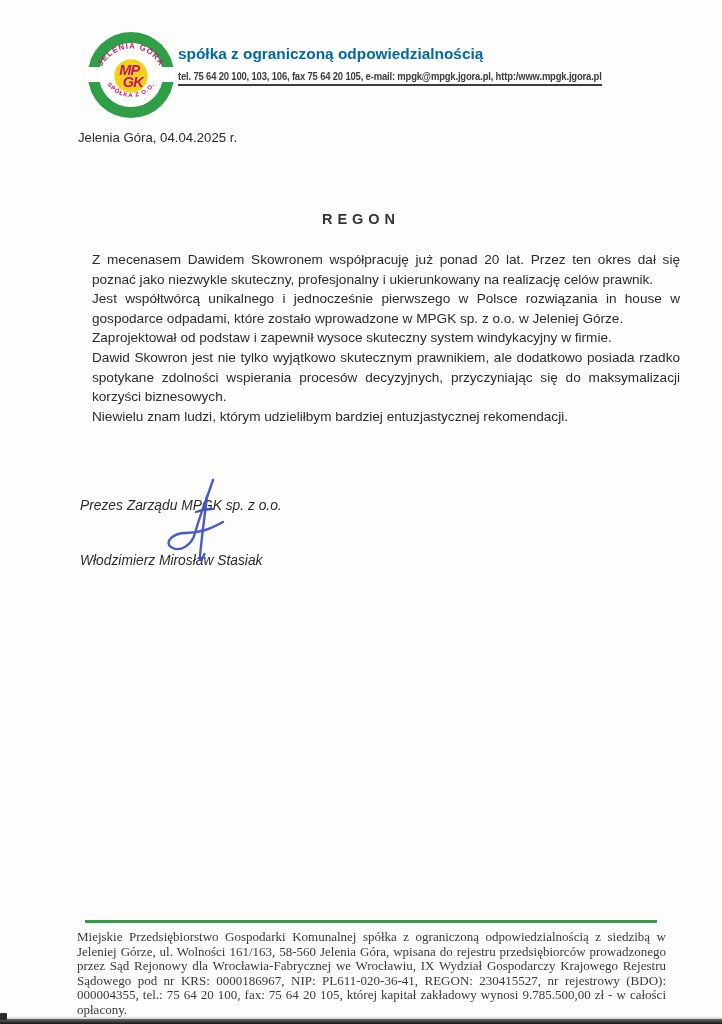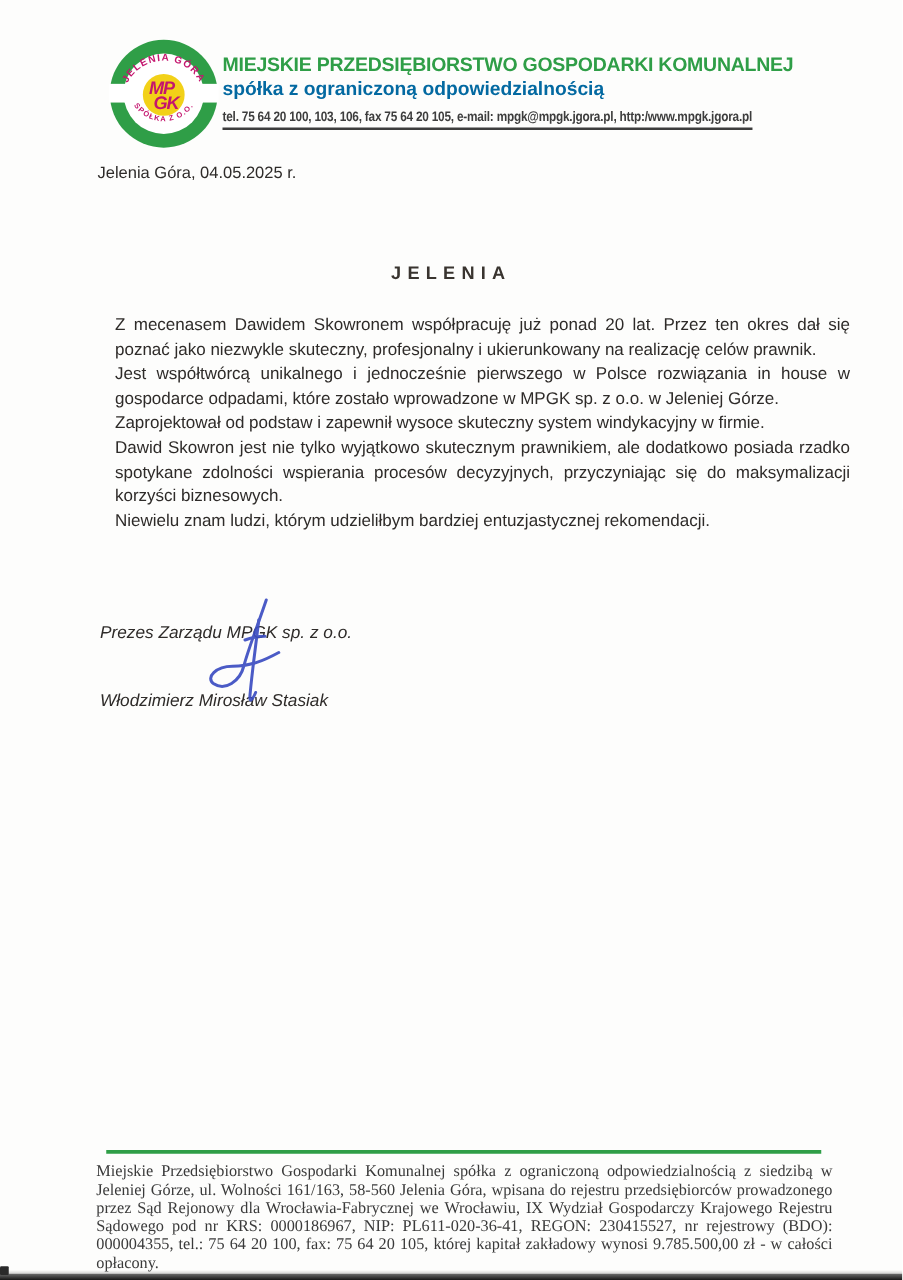--- a/index.html
+++ b/index.html
@@ -179,28 +179,27 @@
       <textPath href="#arcBot" startOffset="50%" text-anchor="middle">SPÓŁKA Z O.O.</textPath>
     </text>
     <circle cx="50" cy="51" r="19" fill="#f2d118"></circle>
     <g fill="#c4156e" font-weight="bold" font-style="italic" text-anchor="middle" font-family="Liberation Sans, sans-serif" font-size="16.5" letter-spacing="-1">
       <text x="48" y="50">MP</text>
       <text x="52" y="64">GK</text>
     </g>
   </svg>
 
   <div class="header-text">
-    <div class="company-line1">MIEJSKIE PRZEDSIĘBIORSTWO GOSPODARKI KOMUNALNEJ</div>
     <div class="company-line2">spółka z ograniczoną odpowiedzialnością</div>
     <span class="contact-line">tel. 75 64 20 100, 103, 106, fax 75 64 20 105, e-mail: mpgk@mpgk.jgora.pl, http:/www.mpgk.jgora.pl</span>
   </div>
 
-  <div class="date-line">Jelenia Góra, 04.05.2025 r.</div>
-
-  <div class="doc-title">JELENIA</div>
+  <div class="date-line">Jelenia Góra, 04.04.2025 r.</div>
+
+  <div class="doc-title">REGON</div>
 
   <div class="body-text">
     <p>Z mecenasem Dawidem Skowronem współpracuję już ponad 20 lat. Przez ten okres dał się poznać jako niezwykle skuteczny, profesjonalny i ukierunkowany na realizację celów prawnik.</p>
     <p>Jest współtwórcą unikalnego i jednocześnie pierwszego w Polsce rozwiązania in house w gospodarce odpadami, które zostało wprowadzone w MPGK sp. z o.o. w Jeleniej Górze.</p>
     <p>Zaprojektował od podstaw i zapewnił wysoce skuteczny system windykacyjny w firmie.</p>
     <p>Dawid Skowron jest nie tylko wyjątkowo skutecznym prawnikiem, ale dodatkowo posiada rzadko spotykane zdolności wspierania procesów decyzyjnych, przyczyniając się do maksymalizacji korzyści biznesowych.</p>
     <p>Niewielu znam ludzi, którym udzieliłbym bardziej entuzjastycznej rekomendacji.</p>
   </div>
 
   <div class="signature-block">

